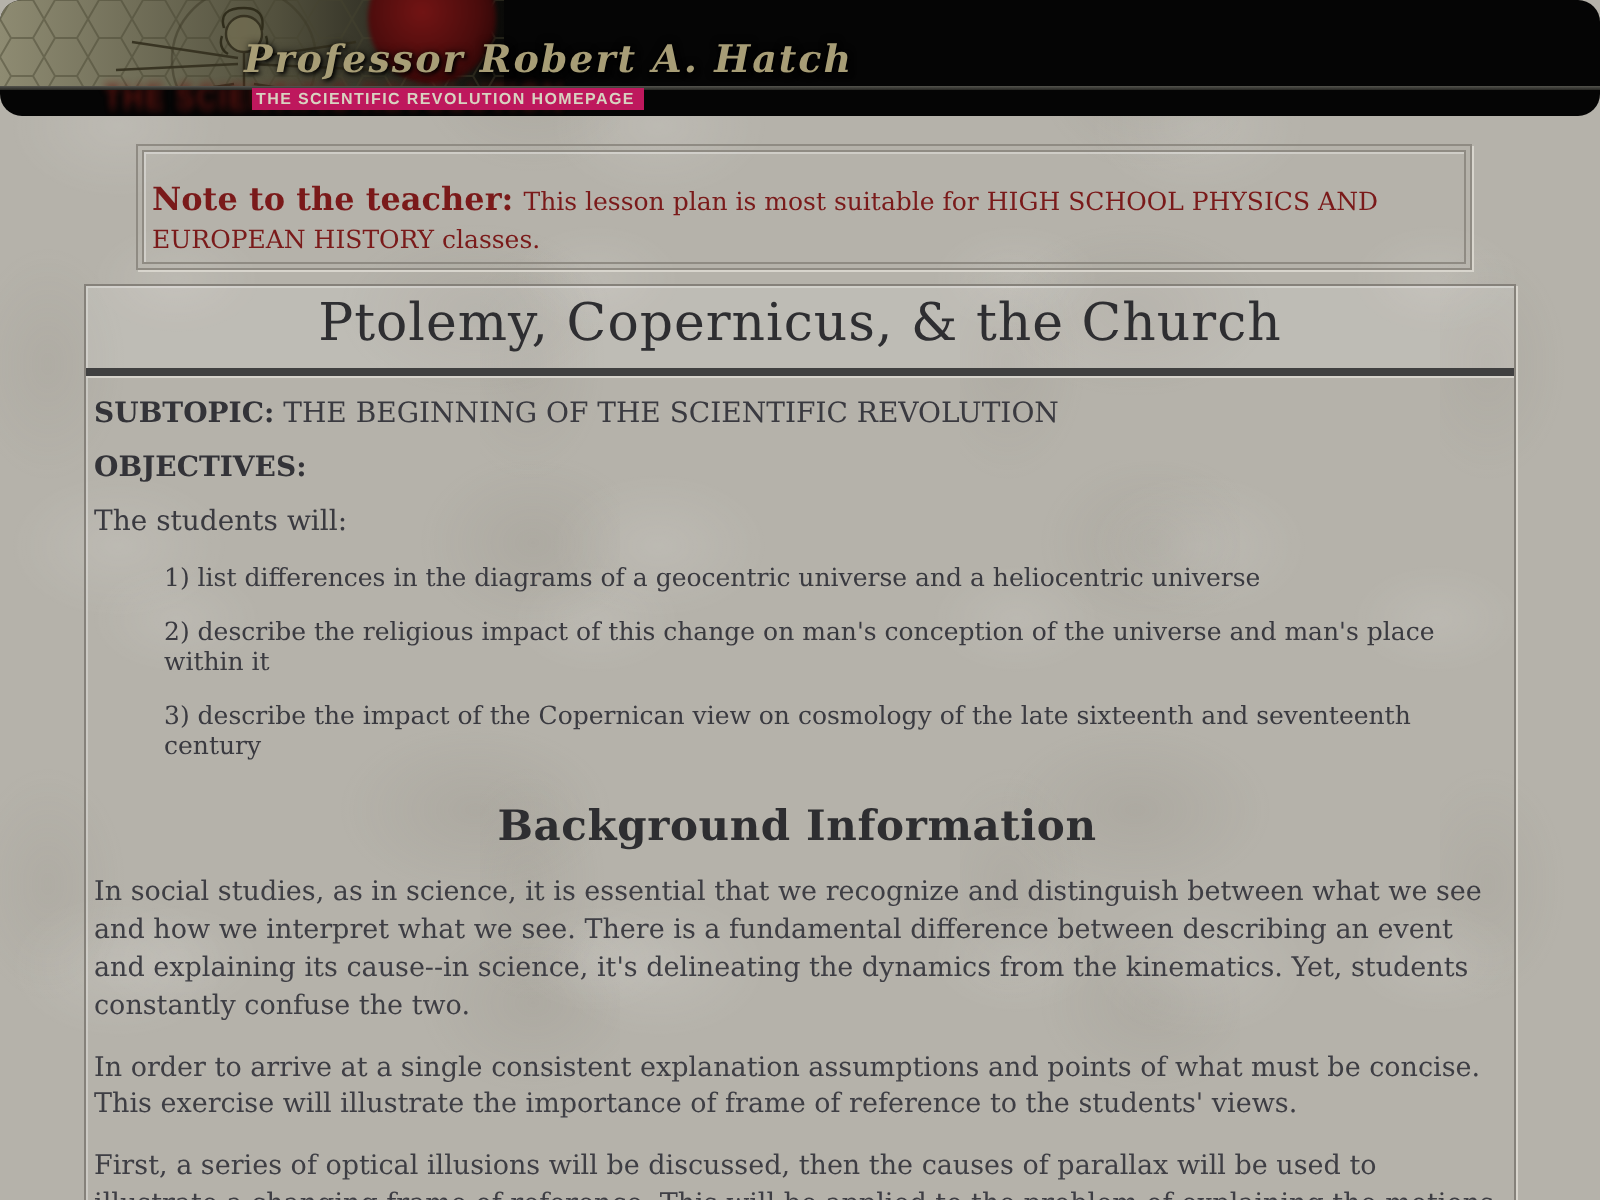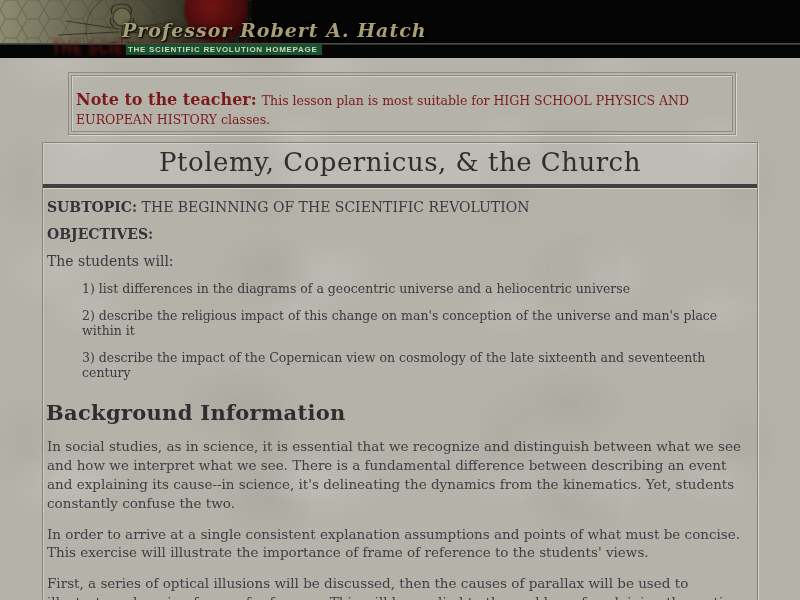--- a/index.html
+++ b/index.html
@@ -19,20 +19,21 @@
       radial-gradient(ellipse 60px 90px at 10% 70%, rgba(125,120,110,0.10), transparent 65%);
     background-size: 270px 210px, 330px 250px, 210px 170px, 310px 230px, 240px 260px;
     color: #3e3e44;
   }
 
   
   .banner {
     position: absolute; left: 0; top: 0; width: 800px; height: 58px;
     background: #050505;
     overflow: hidden;
+    border-radius: 11px;
   }
   .banner-art { position: absolute; left: 0; top: 0; z-index: 1; }
   .banner-red-arc {
     position: absolute; left: 184px; top: -24px; width: 64px; height: 66px;
     border-radius: 50%; z-index: 2;
     background: radial-gradient(circle at 42% 45%, #721414 0%, #4a0c0c 55%, #250505 85%);
     filter: blur(1px);
   }
   .banner-watermark {
     position: absolute; left: 52px; top: 38px; z-index: 3;
@@ -49,21 +50,21 @@
   .banner-professor {
     position: absolute; left: 122px; top: 19px; z-index: 6;
     font-family: "DejaVu Serif", serif;
     font-style: italic; font-weight: bold; font-size: 19px;
     color: #a79d76; letter-spacing: 1px;
     text-shadow: 1px 1px 2px #000, 0 0 4px rgba(0,0,0,0.8);
     white-space: nowrap;
   }
   .banner-subtitle {
     position: absolute; left: 126px; top: 44px; z-index: 5;
-    background: #14532d;
+    background: #be185d;
     font-family: "Liberation Sans", sans-serif;
     font-weight: bold; font-size: 8px; letter-spacing: 0.7px;
     color: #d8d2c0; padding: 1px 5px 1px 2px;
     white-space: nowrap;
   }
 
   
   .note-outer {
     position: absolute; left: 68px; top: 72px; width: 662px;
     border: 1px solid #8f8b83;
@@ -97,21 +98,21 @@
   }
   .lesson-title {
     font-size: 26px; font-weight: normal; margin: 0;
     color: #2e2e31; letter-spacing: 0.5px;
   }
   .content { padding: 0 6px 0 3px; }
   .meta-line { margin: 11px 0 0 1px; font-size: 14px; color: #3a3a40; }
   .meta-label { font-weight: bold; color: #333338; }
   .objective { margin: 12px 0 0 36px; font-size: 12.5px; color: #3a3a40; }
   .bg-heading {
-    font-size: 21px; font-weight: bold;
+    text-align: center; font-size: 21px; font-weight: bold;
     color: #2e2e31; margin: 20px 0 2px 0; letter-spacing: 0.3px;
   }
   .para {
     font-size: 13.5px; line-height: 1.4; margin: 12px 2px 0 1px;
     color: #3e3e44;
   }
 </style>
 </head>
 <body>
 

